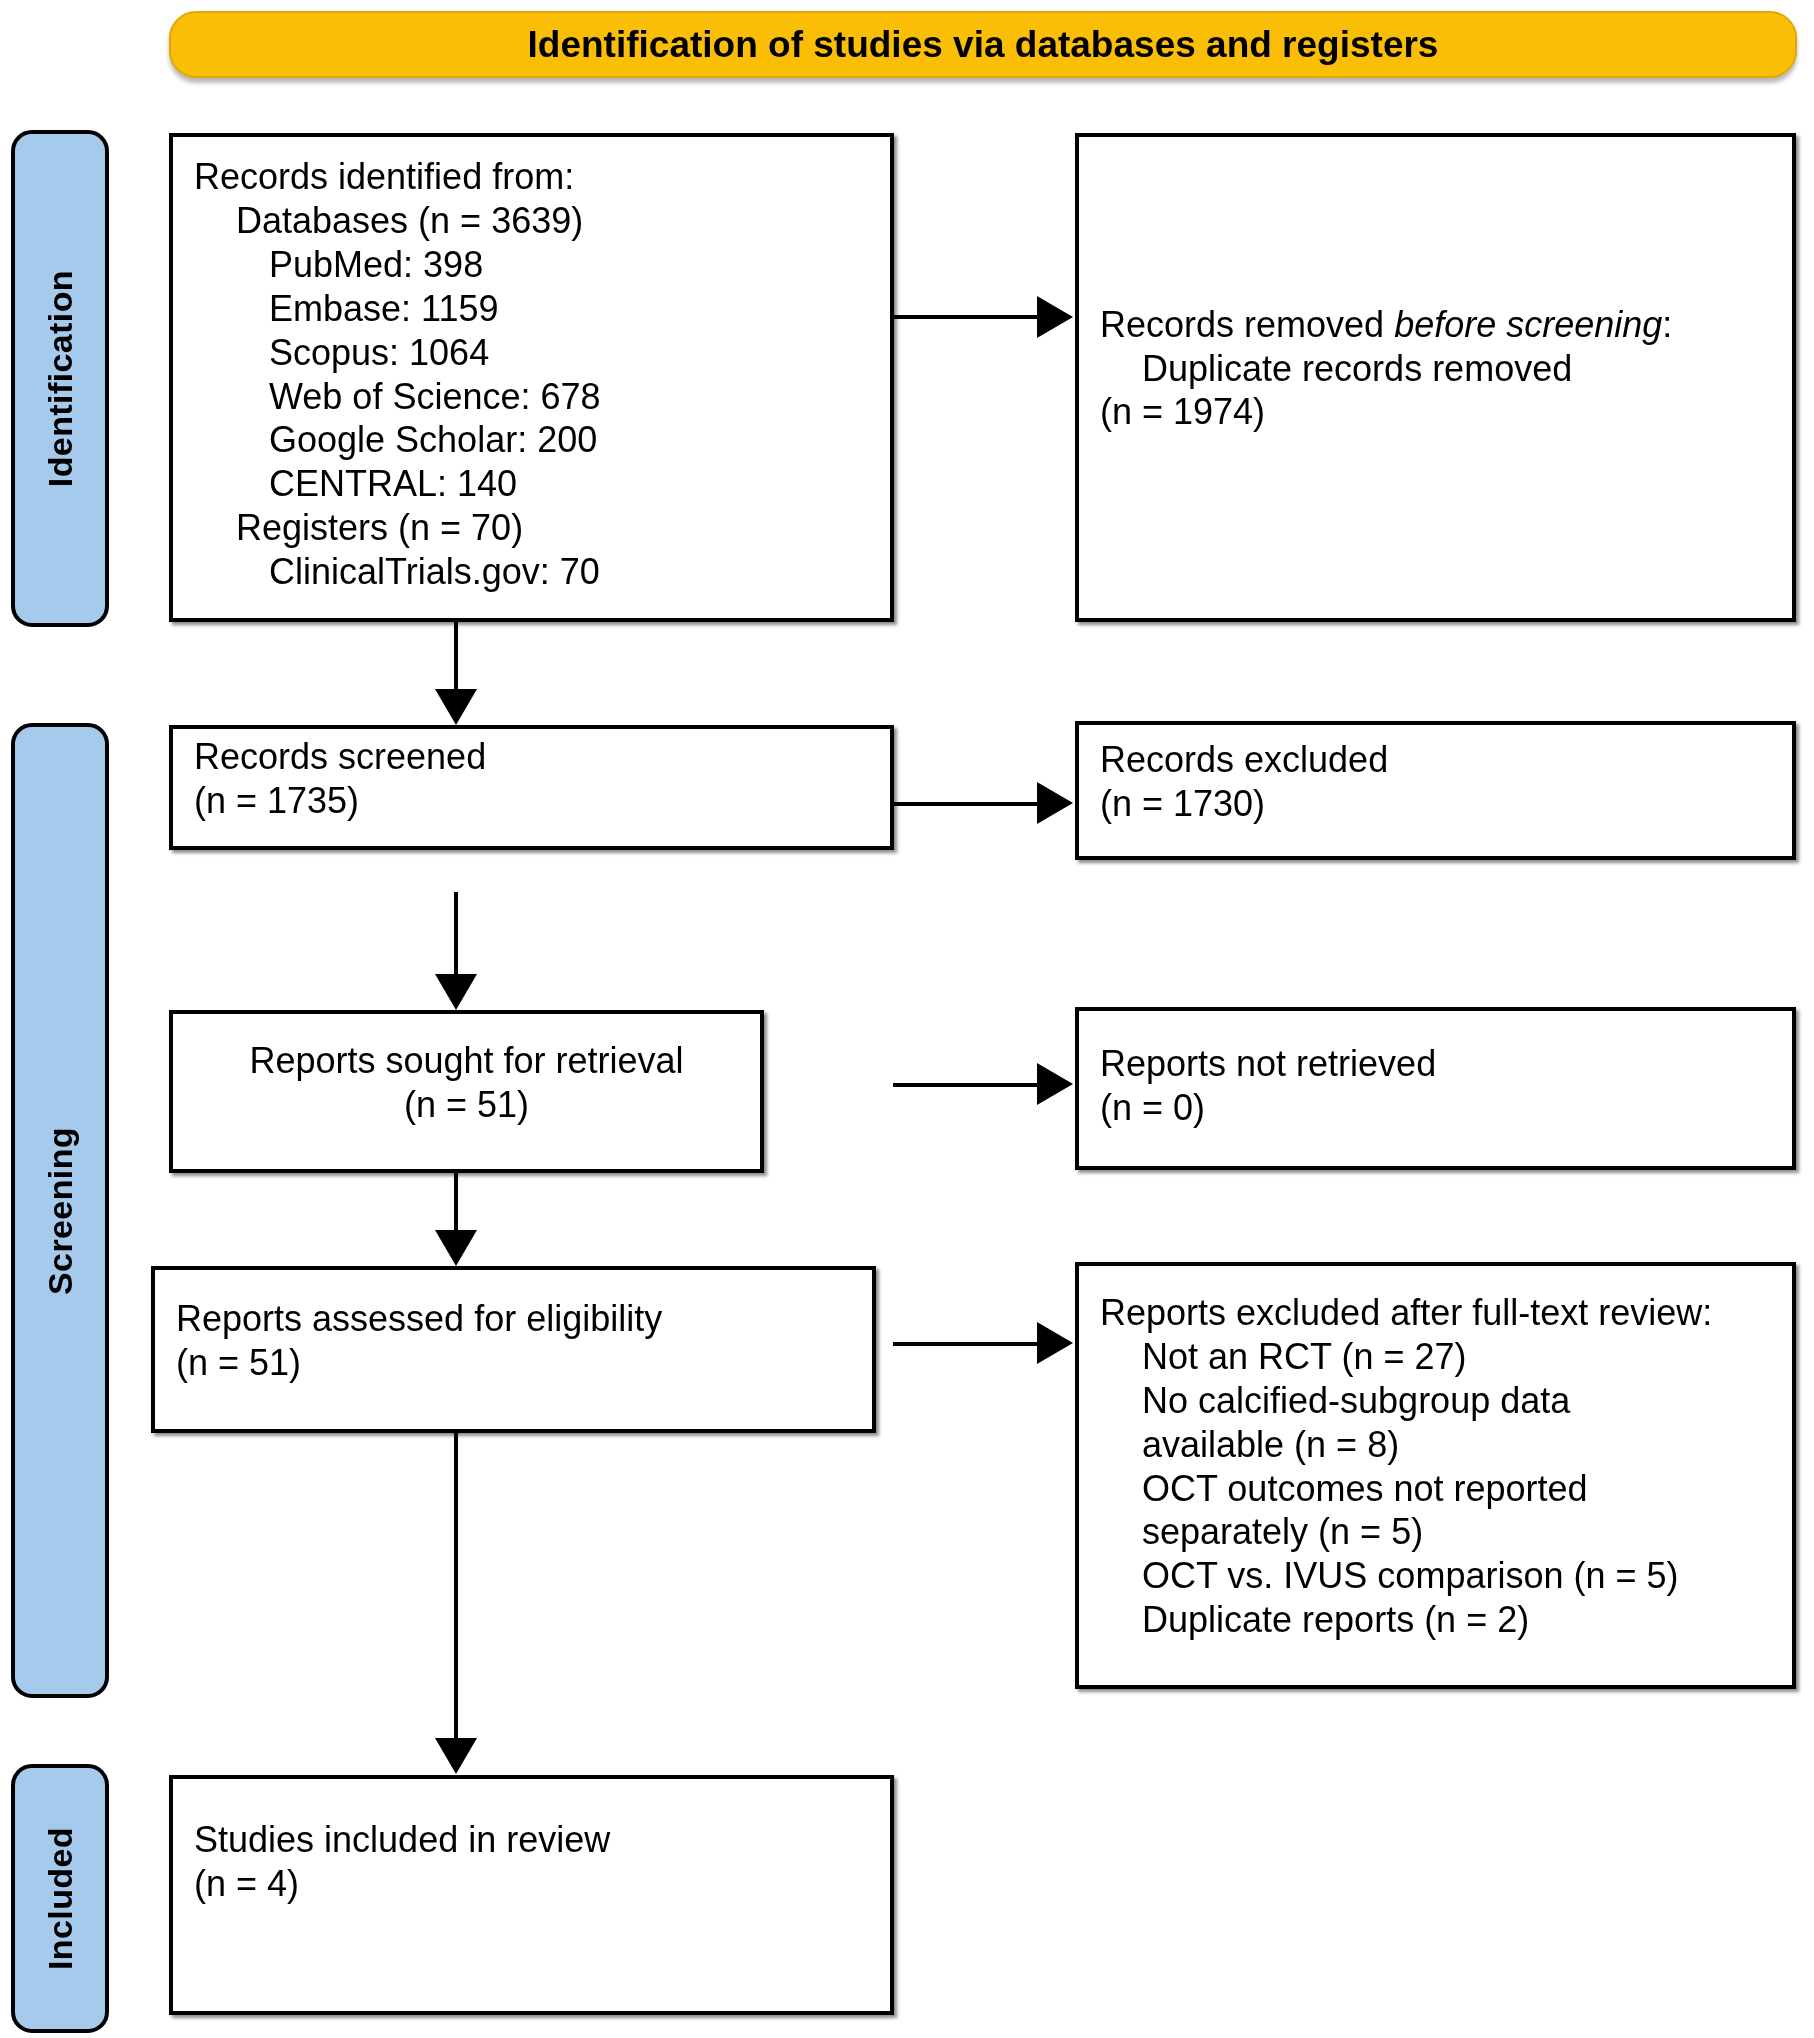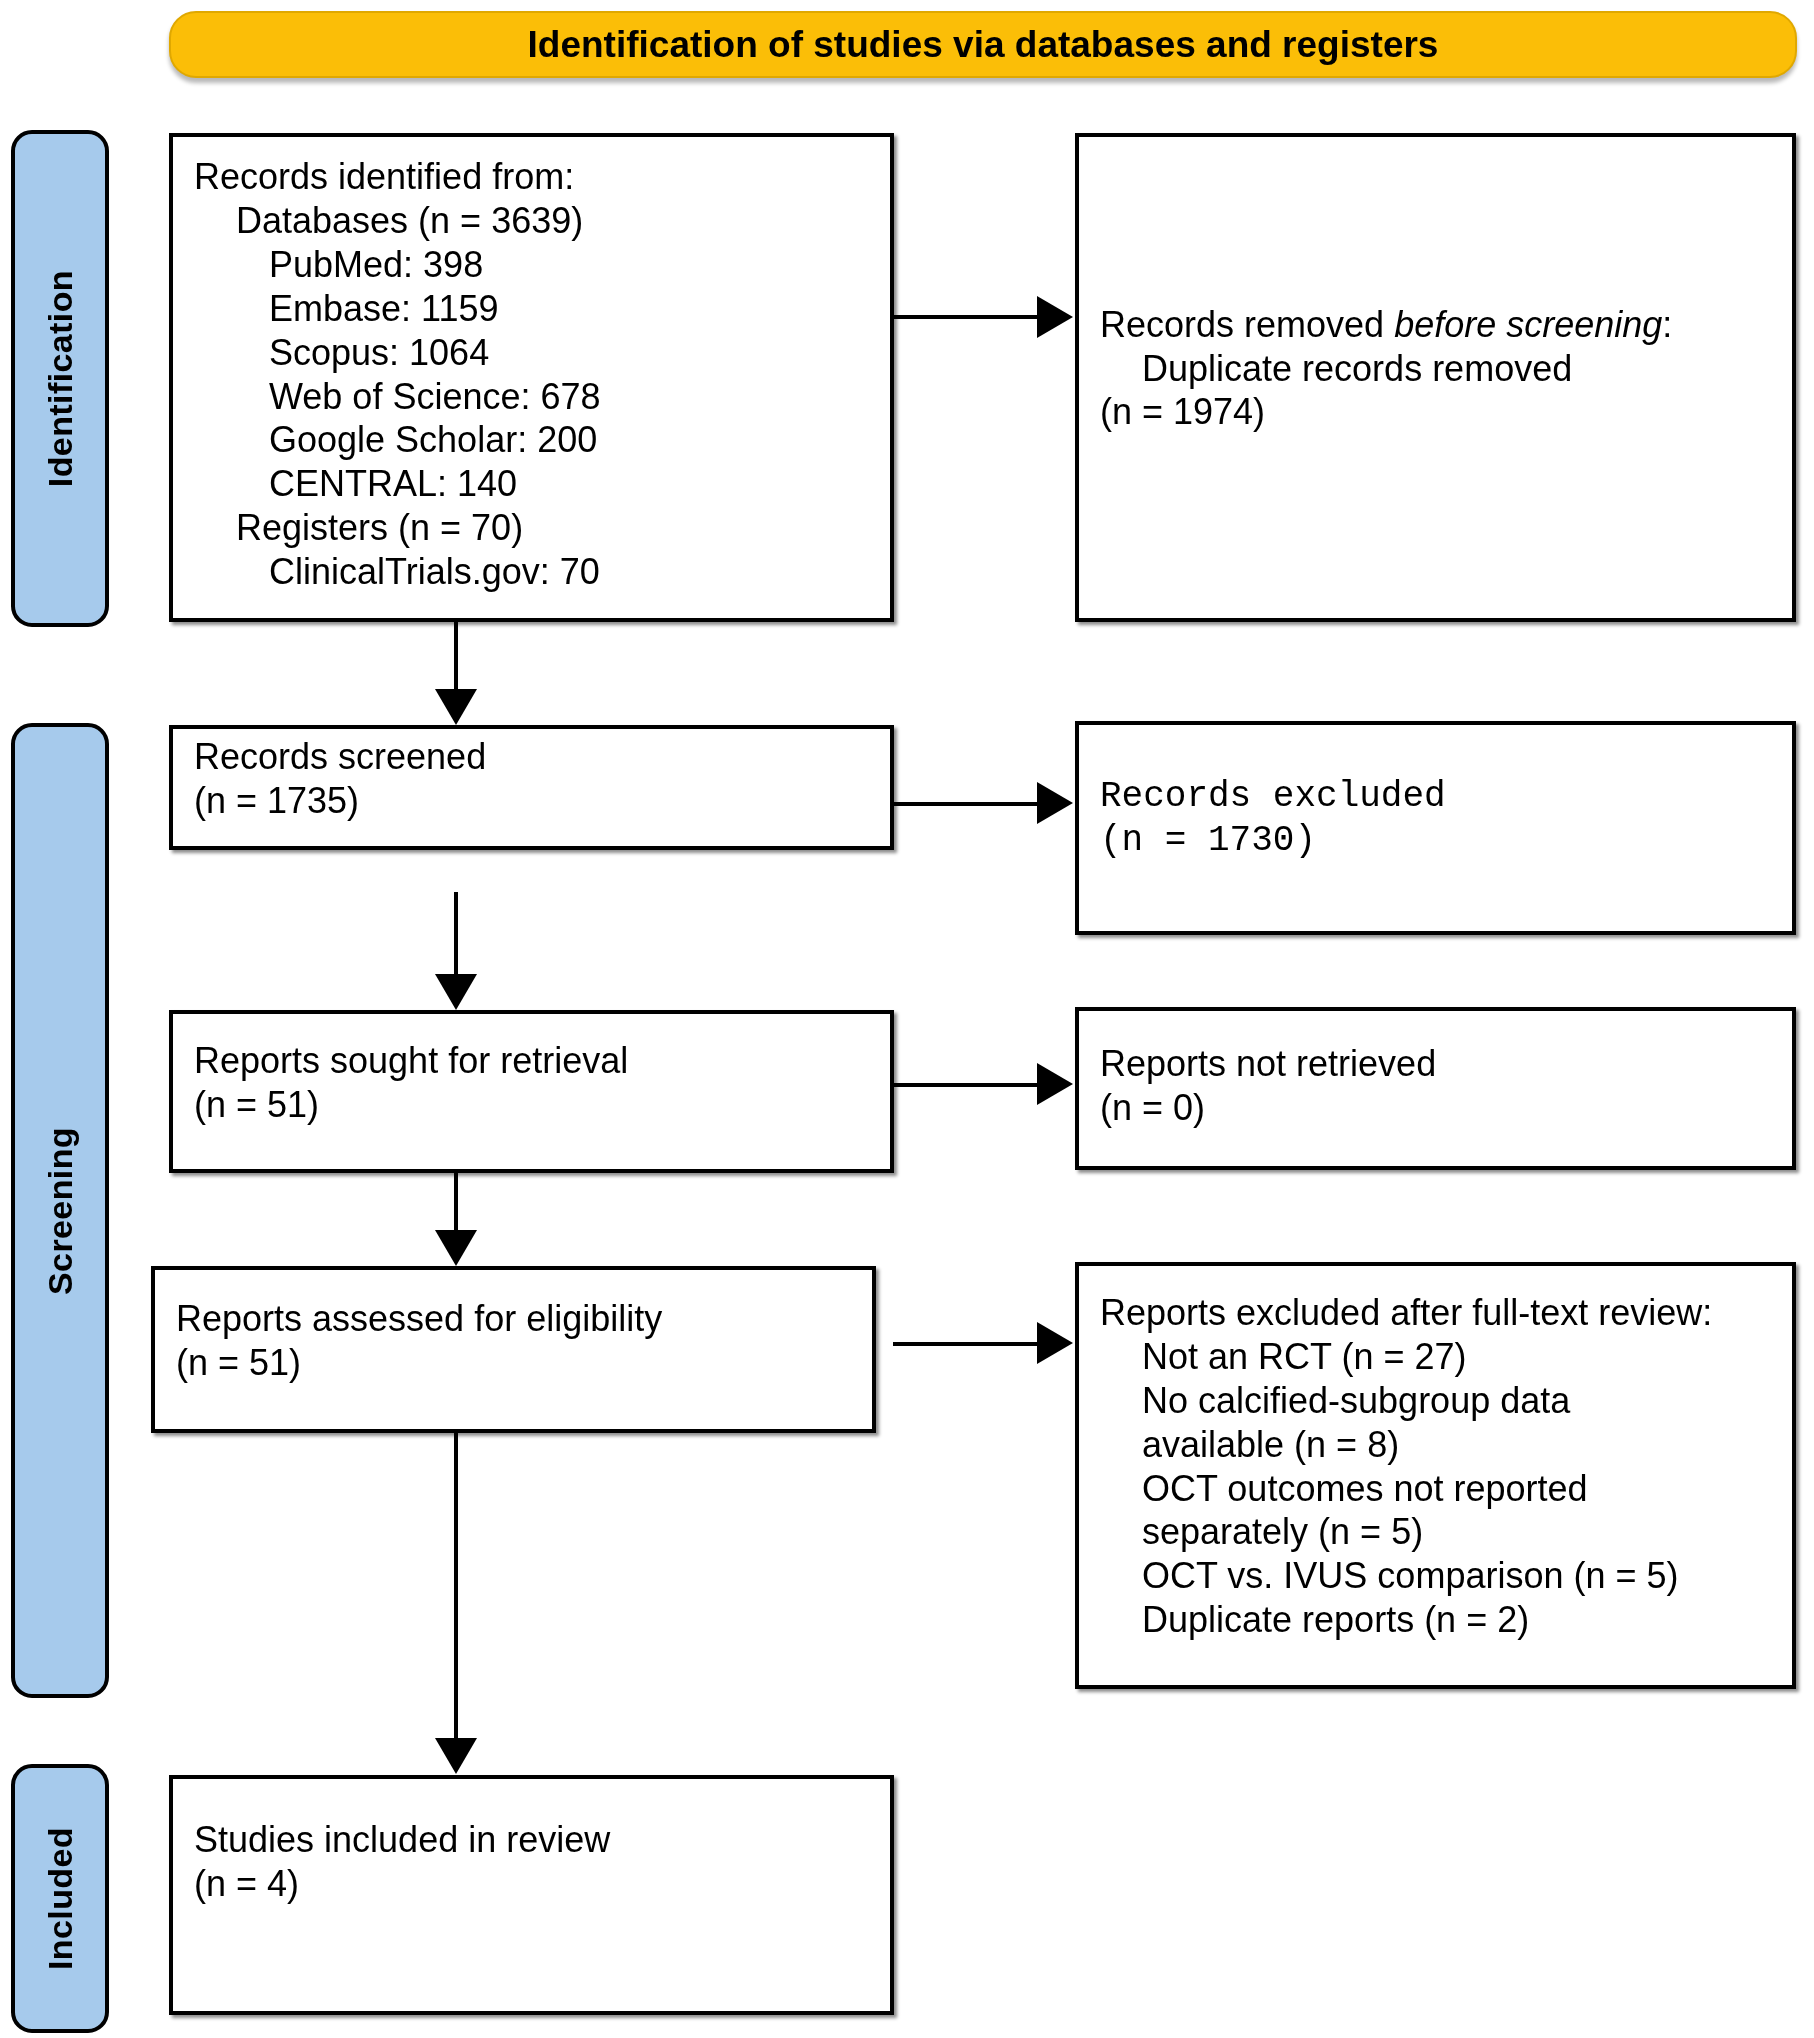--- a/index.html
+++ b/index.html
@@ -144,26 +144,26 @@
     <div class="line"><span>Records removed </span><span class="ital">before screening</span><span>:</span></div>
     <div class="line indent1">Duplicate records removed</div>
     <div class="line">(n = 1974)</div>
   </div>
 
   <div class="pbox" style="left:169px; top:725px; width:725px; height:125px; padding-top:0; display:flex; flex-direction:column; justify-content:center;">
     <div class="line">Records screened</div>
     <div class="line">(n = 1735)</div>
   </div>
 
-  <div class="pbox" style="left:1075px; top:721px; width:721px; height:214px; padding-top:0; display:flex; flex-direction:column; justify-content:center;font-family:Liberation Mono, monospace;">
+  <div class="pbox" style="left:1075px; top:721px; width:721px; height:139px; padding-top:0; display:flex; flex-direction:column; justify-content:center;">
     <div class="line">Records excluded</div>
     <div class="line">(n = 1730)</div>
   </div>
 
-  <div class="pbox" style="left:169px; top:1010px; width:725px; height:163px; padding-top:0; display:flex; flex-direction:column; justify-content:center;">
+  <div class="pbox" style="left:169px; top:1010px; width:595px; height:163px; padding-top:0; display:flex; flex-direction:column; justify-content:center;align-items:center;">
     <div class="line">Reports sought for retrieval</div>
     <div class="line">(n = 51)</div>
   </div>
 
   <div class="pbox" style="left:1075px; top:1007px; width:721px; height:163px; padding-top:12px; display:flex; flex-direction:column; justify-content:center;">
     <div class="line">Reports not retrieved</div>
     <div class="line">(n = 0)</div>
   </div>
 
   <div class="pbox" style="left:151px; top:1266px; width:725px; height:167px; padding-top:0; display:flex; flex-direction:column; justify-content:center;">

